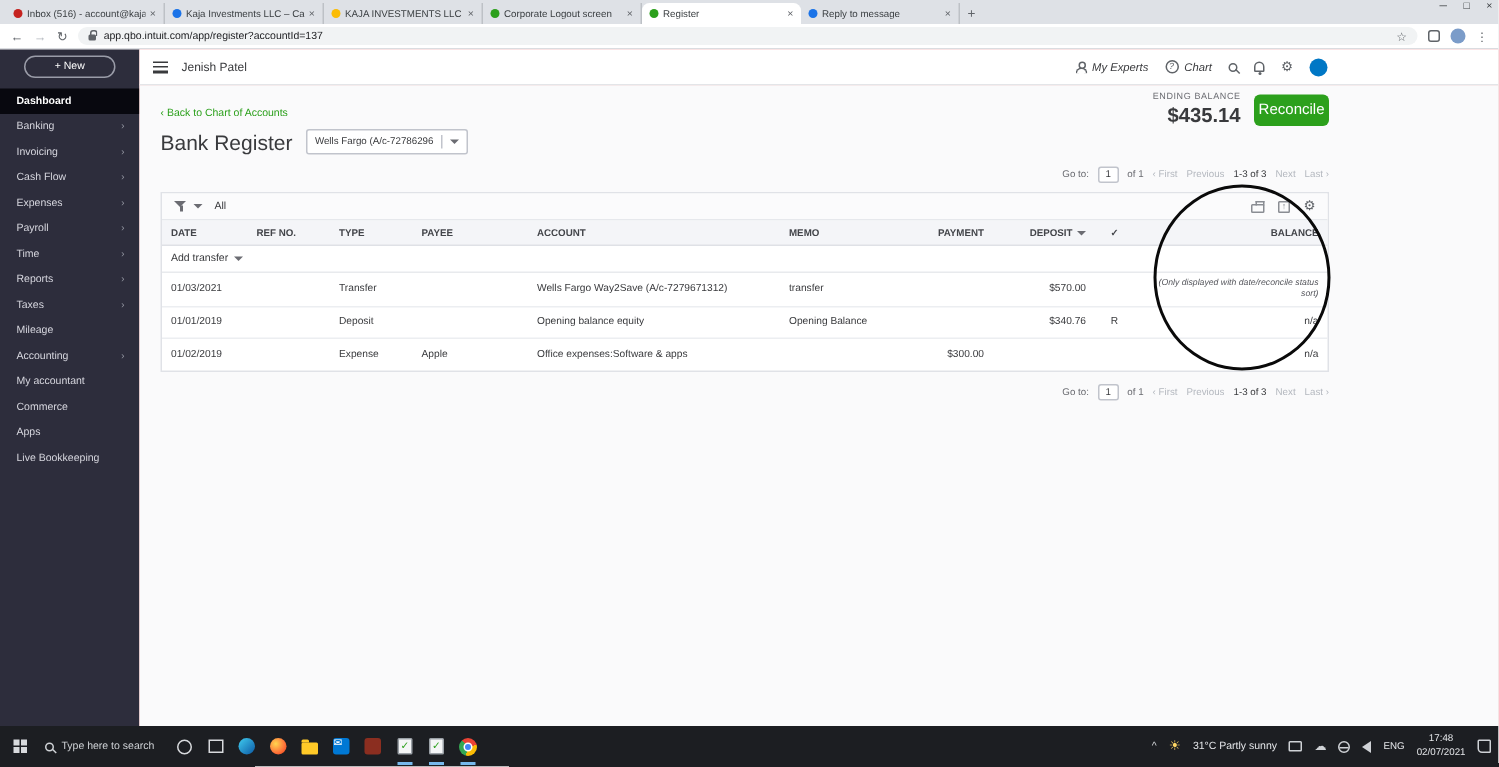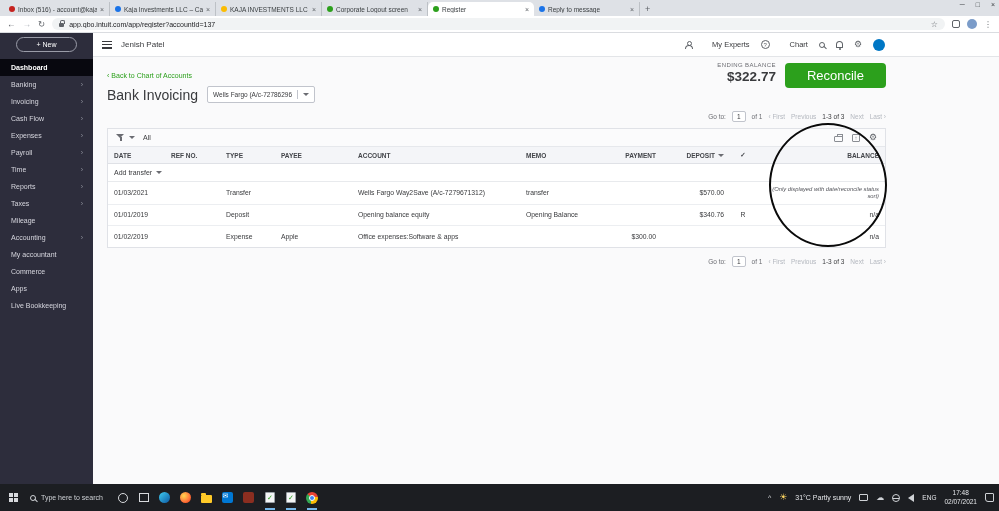--- a/index.html
+++ b/index.html
@@ -46,21 +46,21 @@
 
   
   .main { flex:1; display:flex; flex-direction:column; background:#fca5a5; min-width:0; }
 
   
   .qb-topbar { height:24px; background:#fff; border-bottom:1px solid #e3e5e8; display:flex; align-items:center; padding:0 114px 0 9px; gap:9px; flex:none; }
   .hamburger { width:10px; height:8px; display:flex; flex-direction:column; justify-content:space-between; cursor:pointer; }
   .hamburger span { height:1.2px; background:#393a3d; }
   .company { font-size:8px; color:#393a3d; }
   .topbar-right { margin-left:auto; display:flex; align-items:center; gap:11px; font-size:7.5px; color:#393a3d; }
-  .tb-item { display:flex; align-items:center; gap:20px; cursor:pointer; }
+  .tb-item { display:flex; align-items:center; gap:4px; cursor:pointer;font-style:italic; }
   .person { width:8px; height:8px; position:relative; }
   .person::before { content:''; position:absolute; top:0; left:2.5px; width:3px; height:3px; border:1px solid #5f6368; border-radius:50%; }
   .person::after { content:''; position:absolute; bottom:0; left:0.5px; width:6px; height:3px; border:1px solid #5f6368; border-bottom:none; border-radius:4px 4px 0 0; }
   .help-circle { width:9px; height:9px; border:1px solid #5f6368; border-radius:50%; font-size:6px; color:#5f6368; display:flex; align-items:center; justify-content:center; }
   .mag { width:6px; height:6px; border:1.2px solid #5f6368; border-radius:50%; position:relative; }
   .mag::after { content:''; position:absolute; right:-3px; bottom:-2px; width:4px; height:1.2px; background:#5f6368; transform:rotate(45deg); }
   .bell { width:7px; height:7px; border:1px solid #5f6368; border-radius:4px 4px 1px 1px; position:relative; }
   .bell::after { content:''; position:absolute; bottom:-2.5px; left:2px; width:2px; height:2px; border-radius:50%; background:#5f6368; }
   .gear-glyph { font-size:9px; color:#5f6368; line-height:1; }
   .qb-avatar { width:12px; height:12px; border-radius:50%; background:#0077c5; }
@@ -71,21 +71,21 @@
   .page-header { position:relative; }
   .title-row { display:flex; align-items:center; gap:9px; margin-top:4px; }
   .page-title { font-size:14px; color:#393a3d; font-weight:normal; }
   .account-select { border:1px solid #c1c4cc; background:#fff; border-radius:2px; font-size:6.5px; color:#393a3d; padding:3px 5px; display:flex; align-items:center; gap:5px; cursor:pointer; }
   .sel-divider { width:1px; height:9px; background:#c1c4cc; }
   .caret { width:0; height:0; border-left:3px solid transparent; border-right:3px solid transparent; border-top:3.5px solid #6b6c72; display:inline-block; }
   .header-right { position:absolute; right:0; top:-2px; display:flex; align-items:flex-start; gap:9px; }
   .ending { text-align:right; }
   .ending-label { font-size:6px; color:#6b6c72; letter-spacing:0.4px; }
   .ending-amount { font-size:13.5px; font-weight:bold; color:#393a3d; margin-top:1px; }
-  .reconcile-btn { background:#2ca01c; color:#fff; font-size:13px; border:none; border-radius:4px; padding:5px 22px; cursor:pointer; margin-top:1px; }
+  .reconcile-btn { background:#2ca01c; color:#fff; font-size:10px; border:none; border-radius:4px; padding:5px 3px; cursor:pointer; margin-top:1px; }
 
   
   .pagination { margin-top:8px; text-align:right; font-size:6.5px; color:#6b6c72; display:flex; justify-content:flex-end; align-items:center; gap:6px; }
   .pg-box { border:1px solid #c1c4cc; background:#fff; border-radius:2px; padding:1px 4px; color:#393a3d; }
   .pg-dis { color:#b4b8bf; cursor:default; }
   .pg-range { color:#393a3d; }
 
   
   .register { margin-top:6px; background:#fff; border:1px solid #e0e2e7; }
   .filter-row { display:flex; align-items:center; gap:4px; padding:4px 8px; background:#fbfbfc; border-bottom:1px solid #e6e8ec; }
@@ -292,31 +292,31 @@
       </div>
 
       <div class="page">
 
         <div class="page-header">
           <div class="back-link">
             <span>‹</span>
             <span>Back to Chart of Accounts</span>
           </div>
           <div class="title-row">
-            <span class="page-title">Bank Invoicing</span>
+            <span class="page-title">Bank Register</span>
             <div class="account-select">
               <span>Wells Fargo (A/c-72786296</span>
               <span class="sel-divider"></span>
               <span class="caret"></span>
             </div>
           </div>
           <div class="header-right">
             <div class="ending">
               <div class="ending-label">ENDING BALANCE</div>
-              <div class="ending-amount">$322.77</div>
+              <div class="ending-amount">$435.14</div>
             </div>
             <button class="reconcile-btn">Reconcile</button>
           </div>
         </div>
 
         <div class="pagination">
           <span>Go to:</span>
           <span class="pg-box">1</span>
           <span>of 1</span>
           <span class="pg-dis">‹ First</span>

